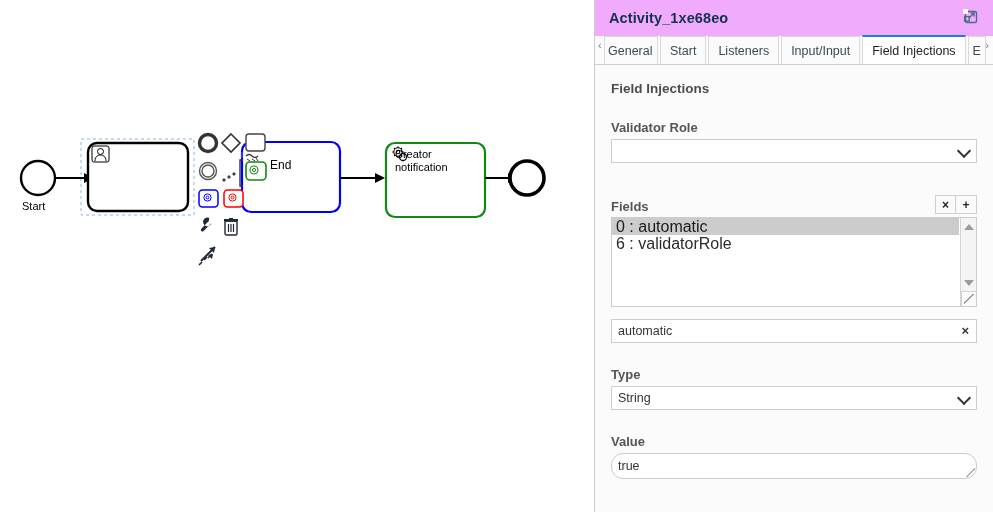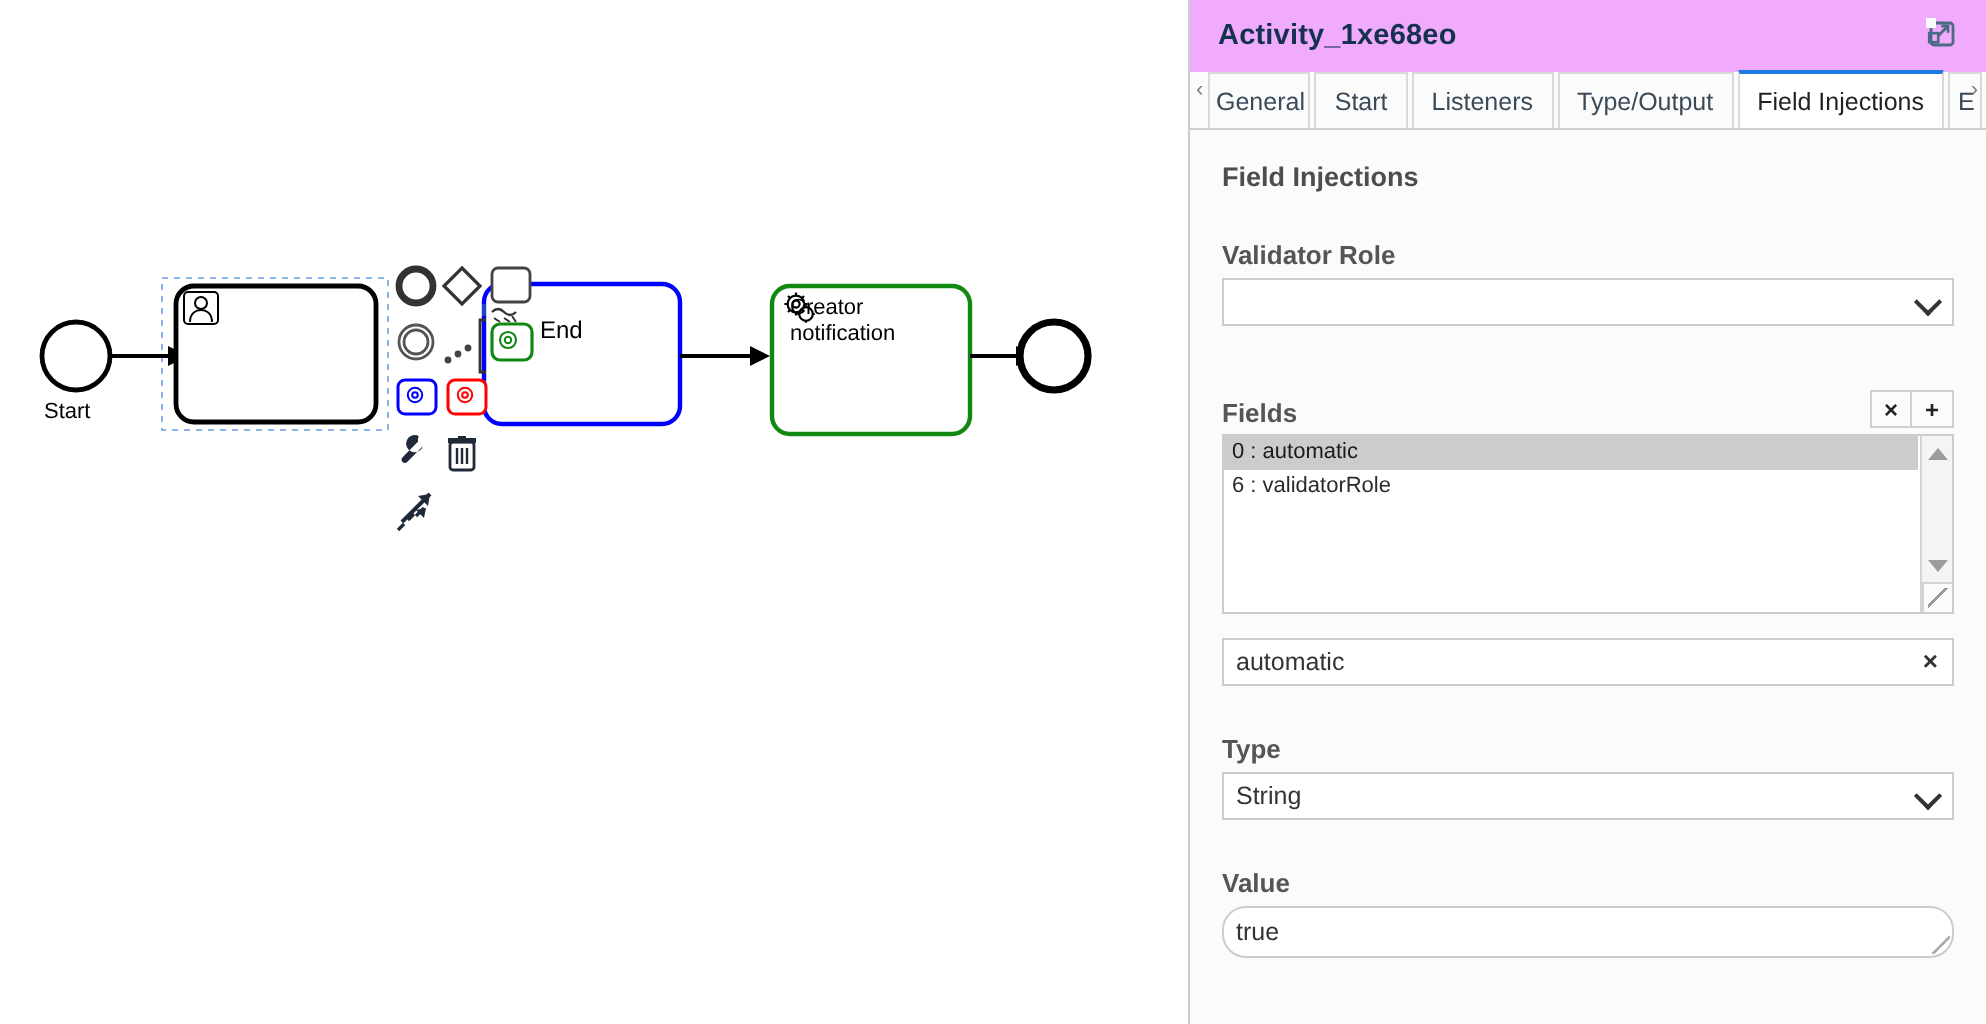--- a/index.html
+++ b/index.html
@@ -183,21 +183,21 @@
     position: relative;
     width: 100%;
     height: 90px;
     background: #ffffff;
     border: 1px solid #cccccc;
     box-sizing: border-box;
     overflow: hidden;
   }
   .listbox .opts { position: absolute; left: 0; top: 0; right: 17px; }
   .opt {
-    font-size: 11px;
+    font-size: 16px;
     color: #2b2b2b;
     line-height: 17px;
     padding: 0 4px;
     white-space: nowrap;
   }
   .opt.selected { background: #cccccc; color: #1a1a1a; }
 
   .lb-scroll {
     position: absolute; right: 0; top: 0;
     width: 16px; height: 100%;
@@ -386,21 +386,21 @@
           <rect x="2.6" y="8.6" width="4.5" height="4.5" fill="none" stroke="#4a6b84" stroke-width="1.3"></rect>
         </svg>
       </div>
     </div>
 
     <div id="tabbar">
       <span id="tab-left-arrow" class="scroll-arrow">‹</span>
       <div class="tab clipped-left" style="margin-left:7px; overflow:hidden; max-width:54px; padding-left:3px;">General</div>
       <div class="tab">Start</div>
       <div class="tab">Listeners</div>
-      <div class="tab">Type/Output</div>
+      <div class="tab">Input/Input</div>
       <div class="tab active">Field Injections</div>
       <div class="tab" style="max-width:18px; overflow:hidden; padding:0 4px;">E</div>
       <span id="tab-right-arrow" class="scroll-arrow">›</span>
     </div>
 
     <div id="panel-body">
 
       <div class="section-title">Field Injections</div>
 
       <div class="group">

